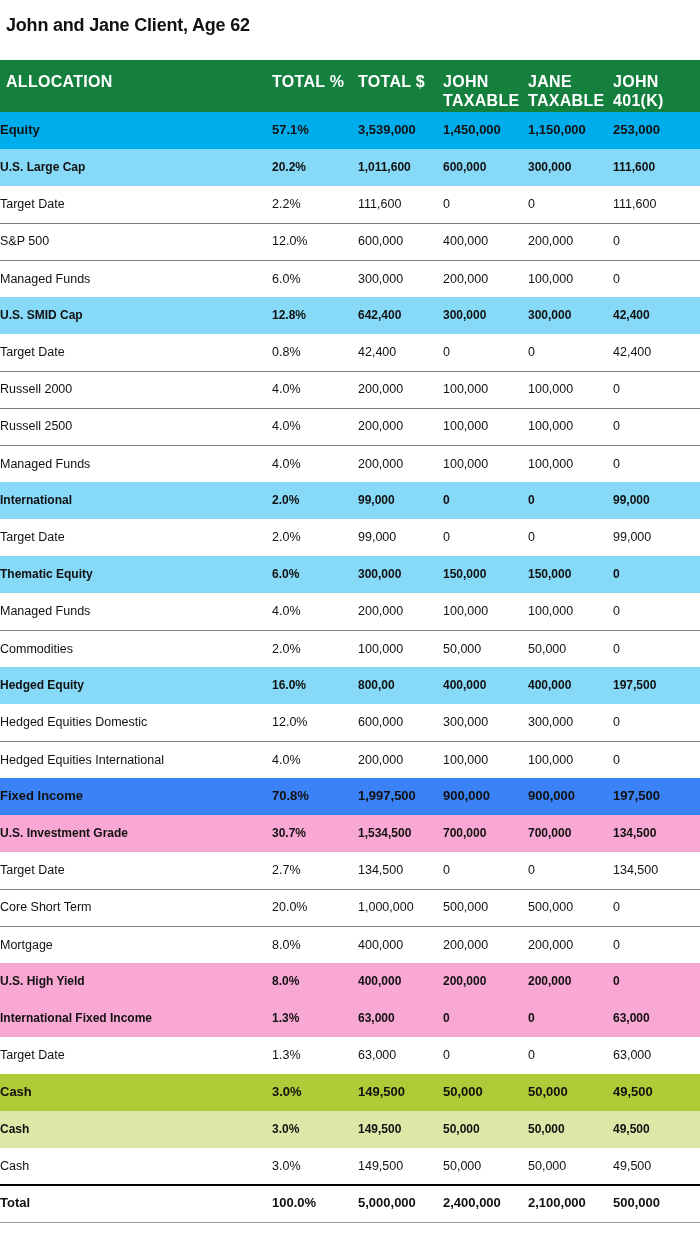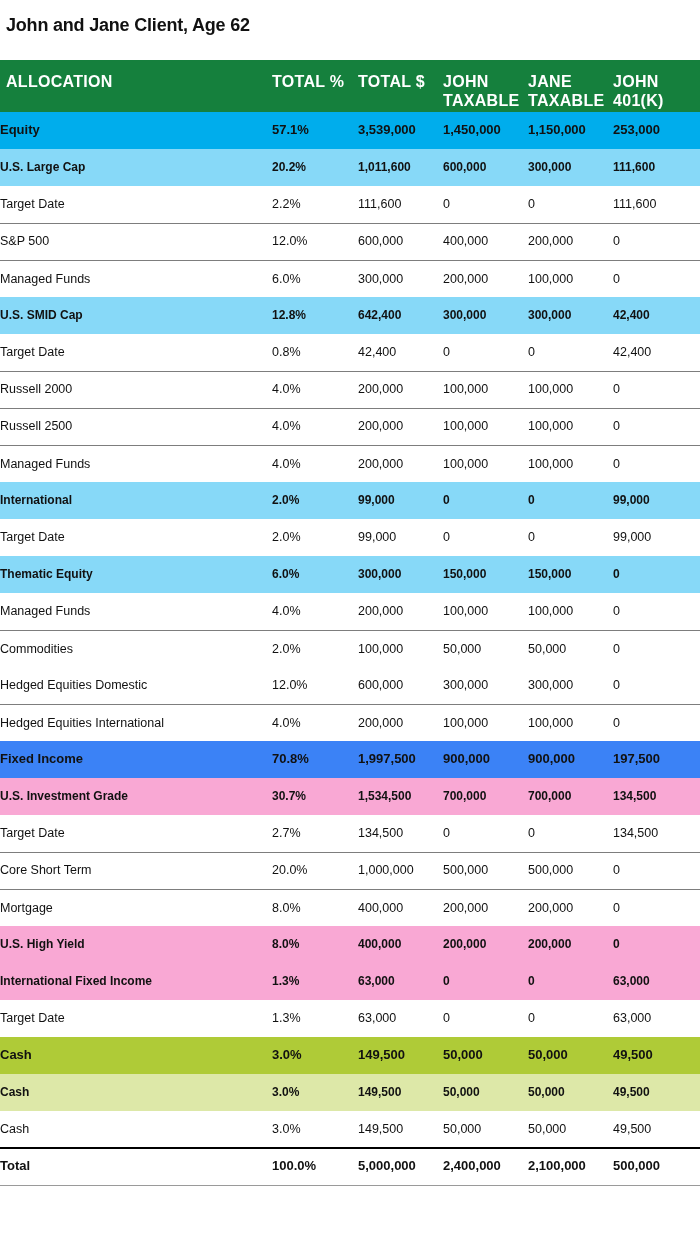--- a/index.html
+++ b/index.html
@@ -225,20 +225,28 @@
           <td>0</td>
         </tr>
         <tr class="lvl-item band-none sep-top">
           <td class="first">Commodities</td>
           <td>2.0%</td>
           <td>100,000</td>
           <td>50,000</td>
           <td>50,000</td>
           <td>0</td>
         </tr>
+        <tr class="lvl-sub band-equity-sub">
+          <td class="first">Hedged Equity</td>
+          <td>16.0%</td>
+          <td>800,00</td>
+          <td>400,000</td>
+          <td>400,000</td>
+          <td>197,500</td>
+        </tr>
         <tr class="lvl-item band-none">
           <td class="first">Hedged Equities Domestic</td>
           <td>12.0%</td>
           <td>600,000</td>
           <td>300,000</td>
           <td>300,000</td>
           <td>0</td>
         </tr>
         <tr class="lvl-item band-none sep-top">
           <td class="first">Hedged Equities International</td>

